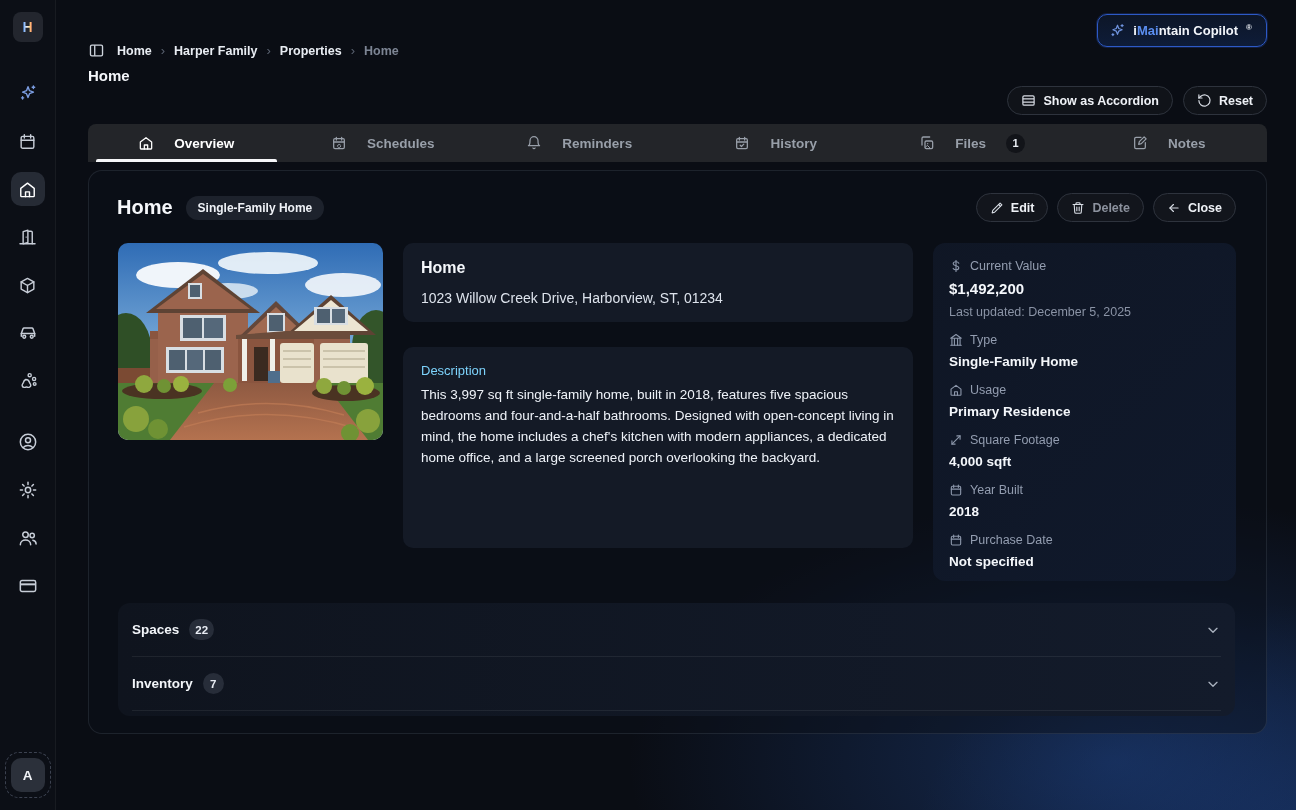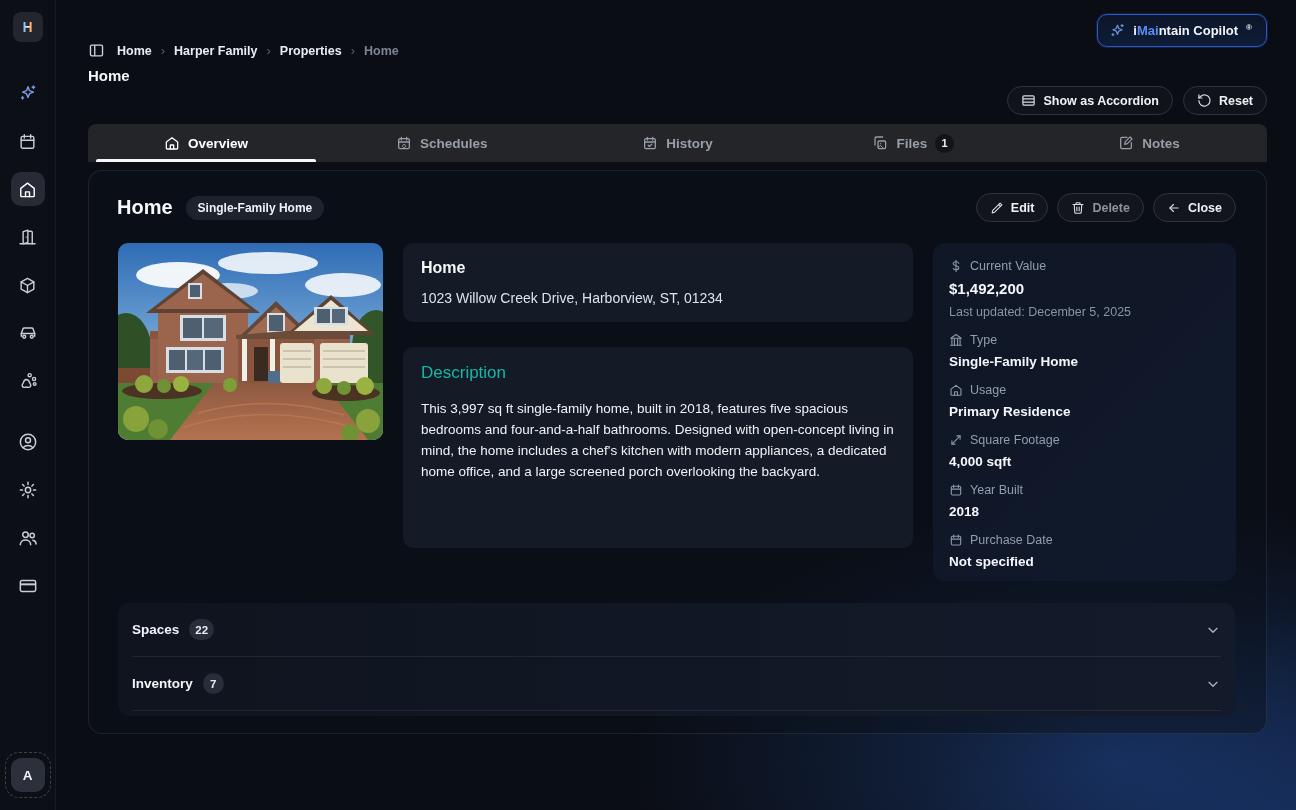--- a/index.html
+++ b/index.html
@@ -79,21 +79,21 @@
     font-size:12.5px; font-weight:600; color:#eef1f6; cursor:pointer;
   }
   .pill-btn .b-ic { color:#d7dce4; }
 
   
   .tabs {
     position:absolute; left:88px; right:29px; top:124px; height:38px;
     background:#232529; border-radius:8px 8px 0 0; display:flex;
   }
   .tab {
-    flex:1; display:flex; align-items:center; justify-content:center; gap:8px;
+    flex:1; display:flex; align-items:center; justify-content:center; gap:20px;
     font-size:13.5px; font-weight:600; color:#989fa9; cursor:pointer; position:relative;
   }
   .tab .t-ic { color:inherit; }
   .tab.active { color:#ffffff; }
   .tab.active::after {
     content:""; position:absolute; left:8px; right:8px; bottom:0; height:3px;
     background:#f5f6f8; border-radius:2px 2px 0 0;
   }
   .tab-badge {
     min-width:19px; height:19px; border-radius:10px; background:#121419;
@@ -126,21 +126,21 @@
     width:265px; height:197px; border-radius:10px; overflow:hidden; flex:none;
   }
   .mid-col { flex:1; display:flex; flex-direction:column; }
   .card {
     background:#141a26; border-radius:10px; padding:16px 18px;
   }
   .name-card { margin-bottom:25px; }
   .name-card .p-name { font-size:16px; font-weight:bold; color:#f4f7fb; margin-bottom:13px; }
   .name-card .p-addr { font-size:14px; color:#dde3ec; }
   .desc-card { min-height:201px; }
-  .desc-label { font-size:17px; color:#14b8a6; margin-bottom:16px; }
+  .desc-label { font-size:13px; color:#7dd3fc; margin-bottom:7px; }
   .desc-text { font-size:13.5px; line-height:1.55; color:#eef2f8; }
 
   .details-panel {
     width:303px; flex:none; border-radius:12px; padding:16px;
     background:linear-gradient(135deg,#10172485 0%,#101b3090 100%),#0f1626;
     display:flex; flex-direction:column; gap:14px; height:338px;
   }
   .detail-label { display:flex; align-items:center; gap:7px; font-size:12.5px; color:#939db0; margin-bottom:7px; }
   .detail-label .d-ic { color:#8c97ab; }
   .detail-value { font-size:13.5px; font-weight:600; color:#f4f7fb; }
@@ -347,20 +347,29 @@
   </div>
   <div class="tab">
     <span class="t-ic">
       <svg width="16" height="16" viewBox="0 0 24 24" fill="none" stroke="currentColor" stroke-width="1.9" stroke-linecap="round">
           <rect x="4" y="5.5" width="16" height="15" rx="2"></rect>
           <path d="M8 3.5v4M16 3.5v4M4 10.5h16"></path>
           <path d="M9.8 16.2a2.6 2.6 0 0 1 4.6-1M14.6 16.8a2.6 2.6 0 0 1-4.6 1" stroke-width="1.5"></path>
         </svg>
     </span>
     <span>Schedules</span>
+  </div>
+  <div class="tab">
+    <span class="t-ic">
+      <svg width="16" height="16" viewBox="0 0 24 24" fill="none" stroke="currentColor" stroke-width="1.9" stroke-linecap="round" stroke-linejoin="round">
+          <path d="M18 8.5a6 6 0 1 0-12 0c0 6.5-2.3 7.5-2.3 7.5h16.6S18 15 18 8.5"></path>
+          <path d="M10.4 19.5a1.9 1.9 0 0 0 3.2 0"></path>
+        </svg>
+    </span>
+    <span>Reminders</span>
   </div>
   <div class="tab">
     <span class="t-ic">
       <svg width="16" height="16" viewBox="0 0 24 24" fill="none" stroke="currentColor" stroke-width="1.9" stroke-linecap="round" stroke-linejoin="round">
           <rect x="4" y="5.5" width="16" height="15" rx="2"></rect>
           <path d="M8 3.5v4M16 3.5v4M4 10.5h16"></path>
           <path d="M9.3 15.3l1.9 1.9 3.5-3.5"></path>
         </svg>
     </span>
     <span>History</span>

